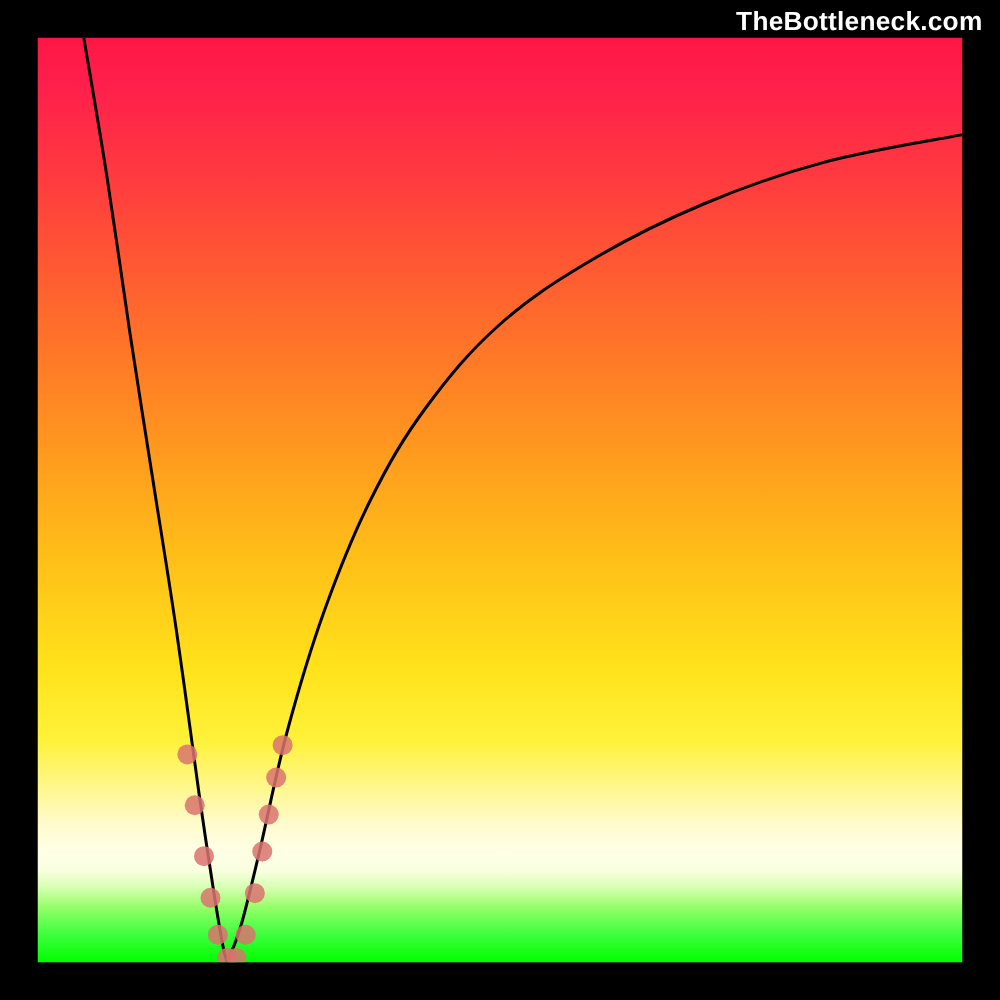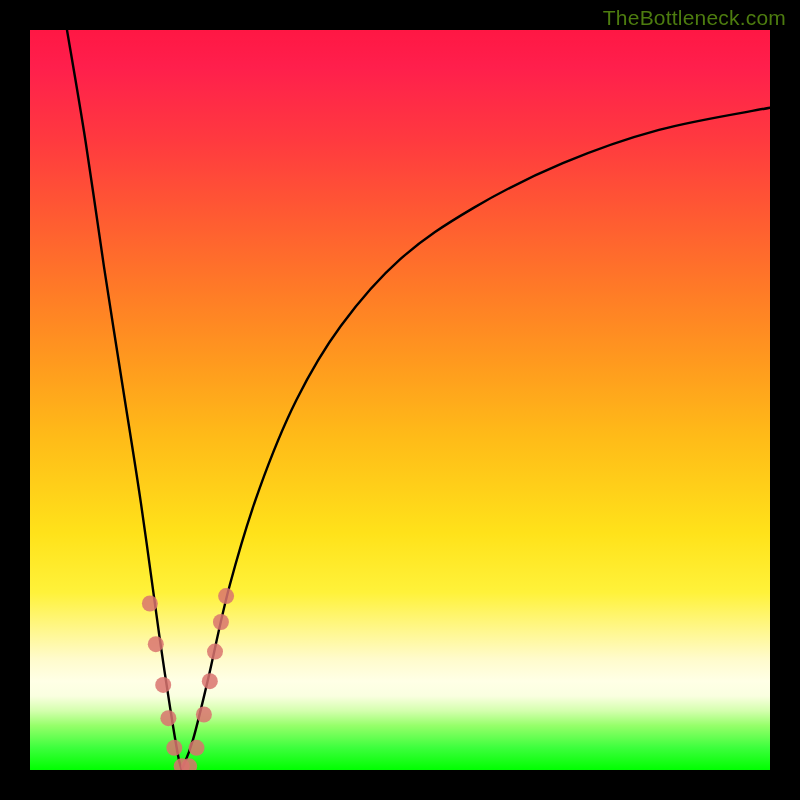--- a/index.html
+++ b/index.html
@@ -57,23 +57,23 @@
     left: 0;
     top: 0;
     width: 740px;
     height: 740px;
     pointer-events: none;
   }
   .watermark {
     position: absolute;
     top: 6px;
     right: 14px;
-    color: #4d7c0f;
+    color: #ffffff;
     font-size: 21px;
-    font-weight: 400;
+    font-weight: 700;
     letter-spacing: 0.2px;
     user-select: none;
   }
 </style>
 </head>
 <body>
 
 <div class="frame">
 
   <div class="plot-area">

